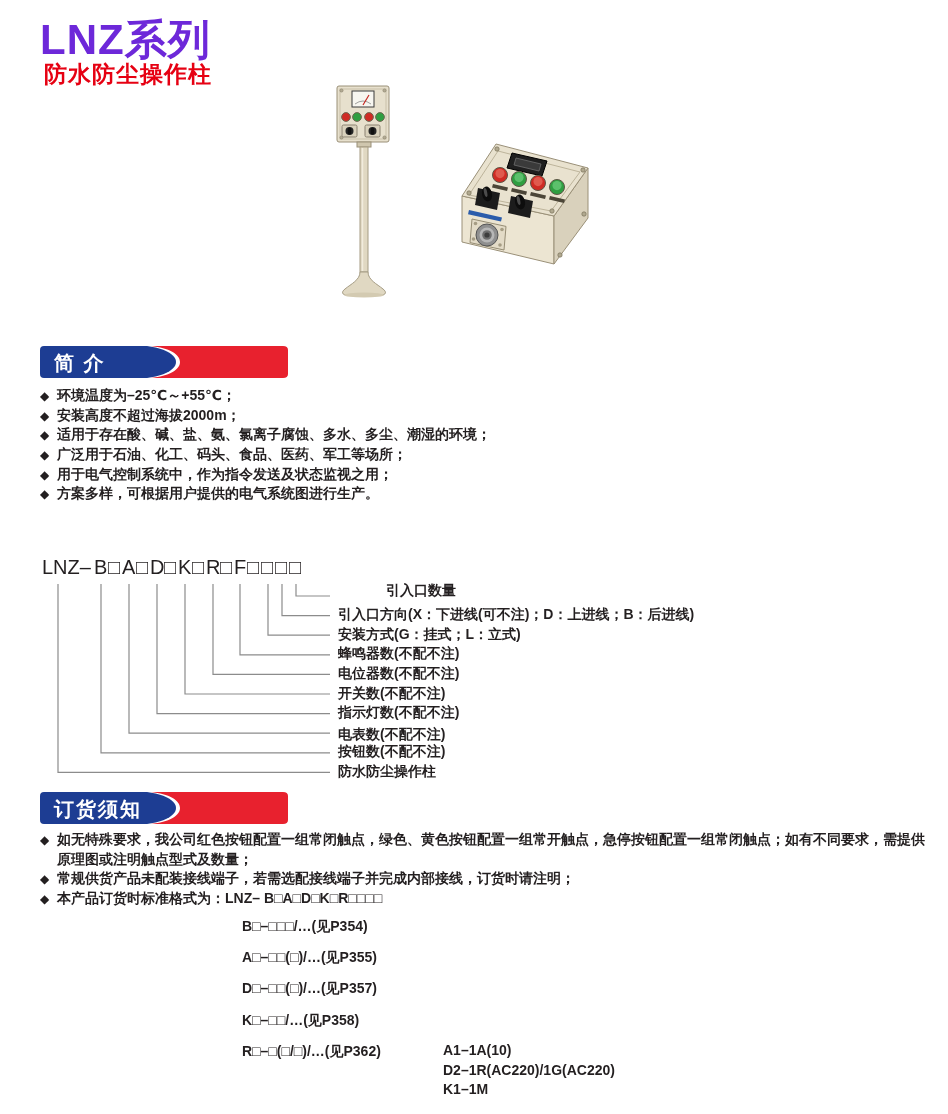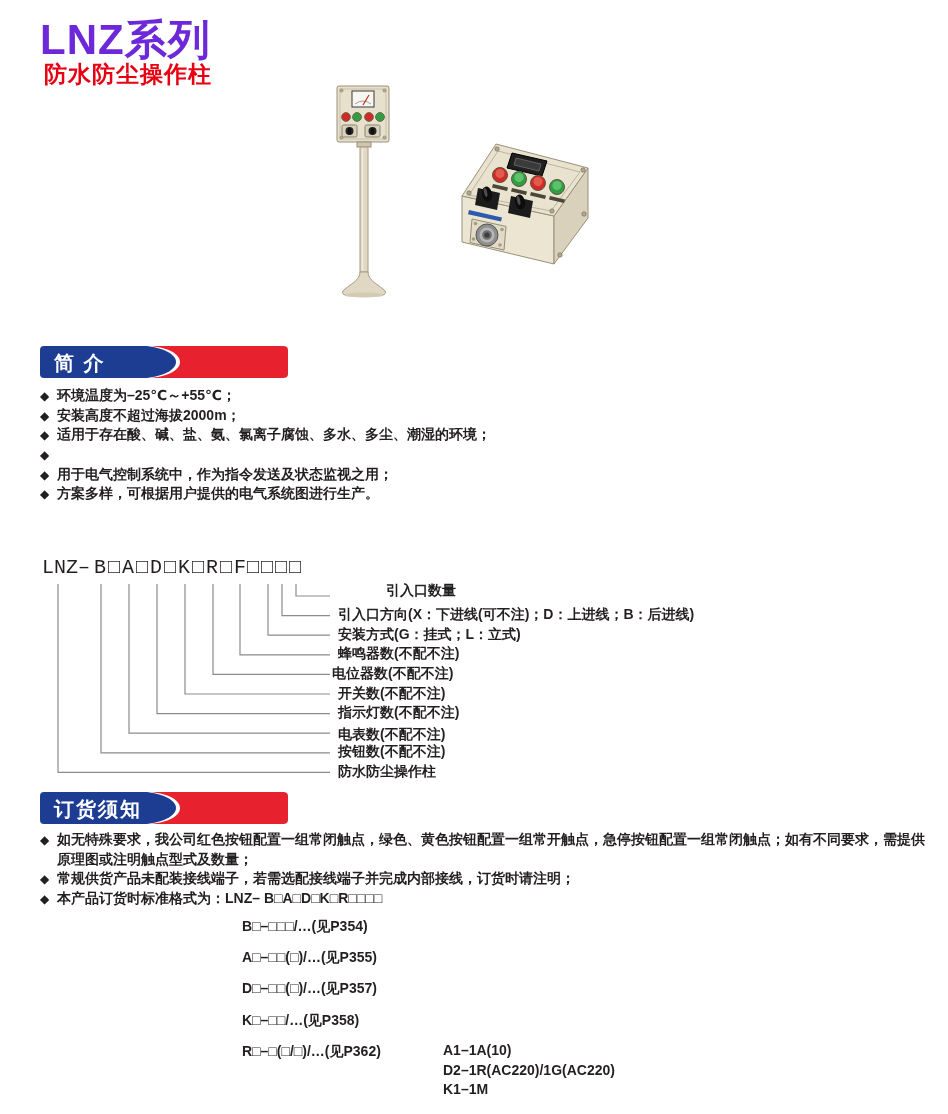--- a/index.html
+++ b/index.html
@@ -8,21 +8,21 @@
   .abs{position:absolute;}
   .page-title{left:40px;top:12px;font-size:42px;font-weight:bold;color:#6d28d9;letter-spacing:1px;}
   .page-subtitle{left:44px;top:59px;font-size:23px;font-weight:bold;color:#e60012;letter-spacing:1px;}
   .photo{pointer-events:none;}
   .sec-header{width:248px;height:32px;}
   .sec-title{position:absolute;left:14px;top:4px;font-size:20px;font-weight:bold;color:#ffffff;letter-spacing:2px;white-space:nowrap;}
   .bullet-list{width:888px;}
   .b-line{display:flex;align-items:center;height:19.7px;font-size:14px;font-weight:bold;white-space:nowrap;}
   .b-diamond{width:17px;font-size:12px;flex:none;}
   .b-indent{width:17px;flex:none;}
-  .model-row{height:26px;font-family:Liberation Mono, monospace;}
+  .model-row{height:26px;}
   .tok{position:absolute;top:0;font-size:20px;font-weight:500;white-space:pre;}
   .m-label{position:absolute;font-size:14px;font-weight:bold;white-space:nowrap;}
   .fmt-line{font-size:14px;font-weight:bold;line-height:19.2px;white-space:nowrap;margin-top:12px;}
   .ord-line{font-size:14px;font-weight:bold;line-height:19.5px;white-space:nowrap;margin-left:40px;}
 </style>
 </head>
 <body>
 
 <div class="page">
 
@@ -127,20 +127,21 @@
       <div class="b-line">
         <span class="b-diamond">◆</span>
         <span>安装高度不超过海拔2000m；</span>
       </div>
       <div class="b-line">
         <span class="b-diamond">◆</span>
         <span>适用于存在酸、碱、盐、氨、氯离子腐蚀、多水、多尘、潮湿的环境；</span>
       </div>
       <div class="b-line">
         <span class="b-diamond">◆</span>
+        <span>广泛用于石油、化工、码头、食品、医药、军工等场所；</span>
       </div>
       <div class="b-line">
         <span class="b-diamond">◆</span>
         <span>用于电气控制系统中，作为指令发送及状态监视之用；</span>
       </div>
       <div class="b-line">
         <span class="b-diamond">◆</span>
         <span>方案多样，可根据用户提供的电气系统图进行生产。</span>
       </div>
     </div>
@@ -175,21 +176,21 @@
         <polyline points="117,28 117,157.60000000000002 290,157.60000000000002" fill="none" stroke="#8c8c8c" stroke-width="1.2"></polyline>
         <polyline points="89,28 89,177.20000000000002 290,177.20000000000002" fill="none" stroke="#8c8c8c" stroke-width="1.2"></polyline>
         <polyline points="61,28 61,196.8 290,196.8" fill="none" stroke="#8c8c8c" stroke-width="1.2"></polyline>
         <polyline points="18,28 18,216.4 290,216.4" fill="none" stroke="#8c8c8c" stroke-width="1.2"></polyline>
       </svg>
     <div id="diagram-labels">
         <div class="m-label" style="left: 298px; top: 26px; margin-left: 48px;">引入口数量</div>
         <div class="m-label" style="left: 298px; top: 50.1px;">引入口方向(X：下进线(可不注)；D：上进线；B：后进线)</div>
         <div class="m-label" style="left: 298px; top: 69.7px;">安装方式(G：挂式；L：立式)</div>
         <div class="m-label" style="left: 298px; top: 89.3px;">蜂鸣器数(不配不注)</div>
-        <div class="m-label" style="left: 292px; top: 108.9px;">电位器数(不配不注)</div>
+        <div class="m-label" style="left: 298px; top: 108.9px;">电位器数(不配不注)</div>
         <div class="m-label" style="left: 298px; top: 128.5px;">开关数(不配不注)</div>
         <div class="m-label" style="left: 298px; top: 148.1px;">指示灯数(不配不注)</div>
         <div class="m-label" style="left: 298px; top: 170px;">电表数(不配不注)</div>
         <div class="m-label" style="left: 298px; top: 187.3px;">按钮数(不配不注)</div>
         <div class="m-label" style="left: 298px; top: 206.9px;">防水防尘操作柱</div>
       </div>
   </div>
 
   <div class="abs sec-header" style="left:40px;top:792px">
     <svg width="248" height="32" viewBox="0 0 248 32">

